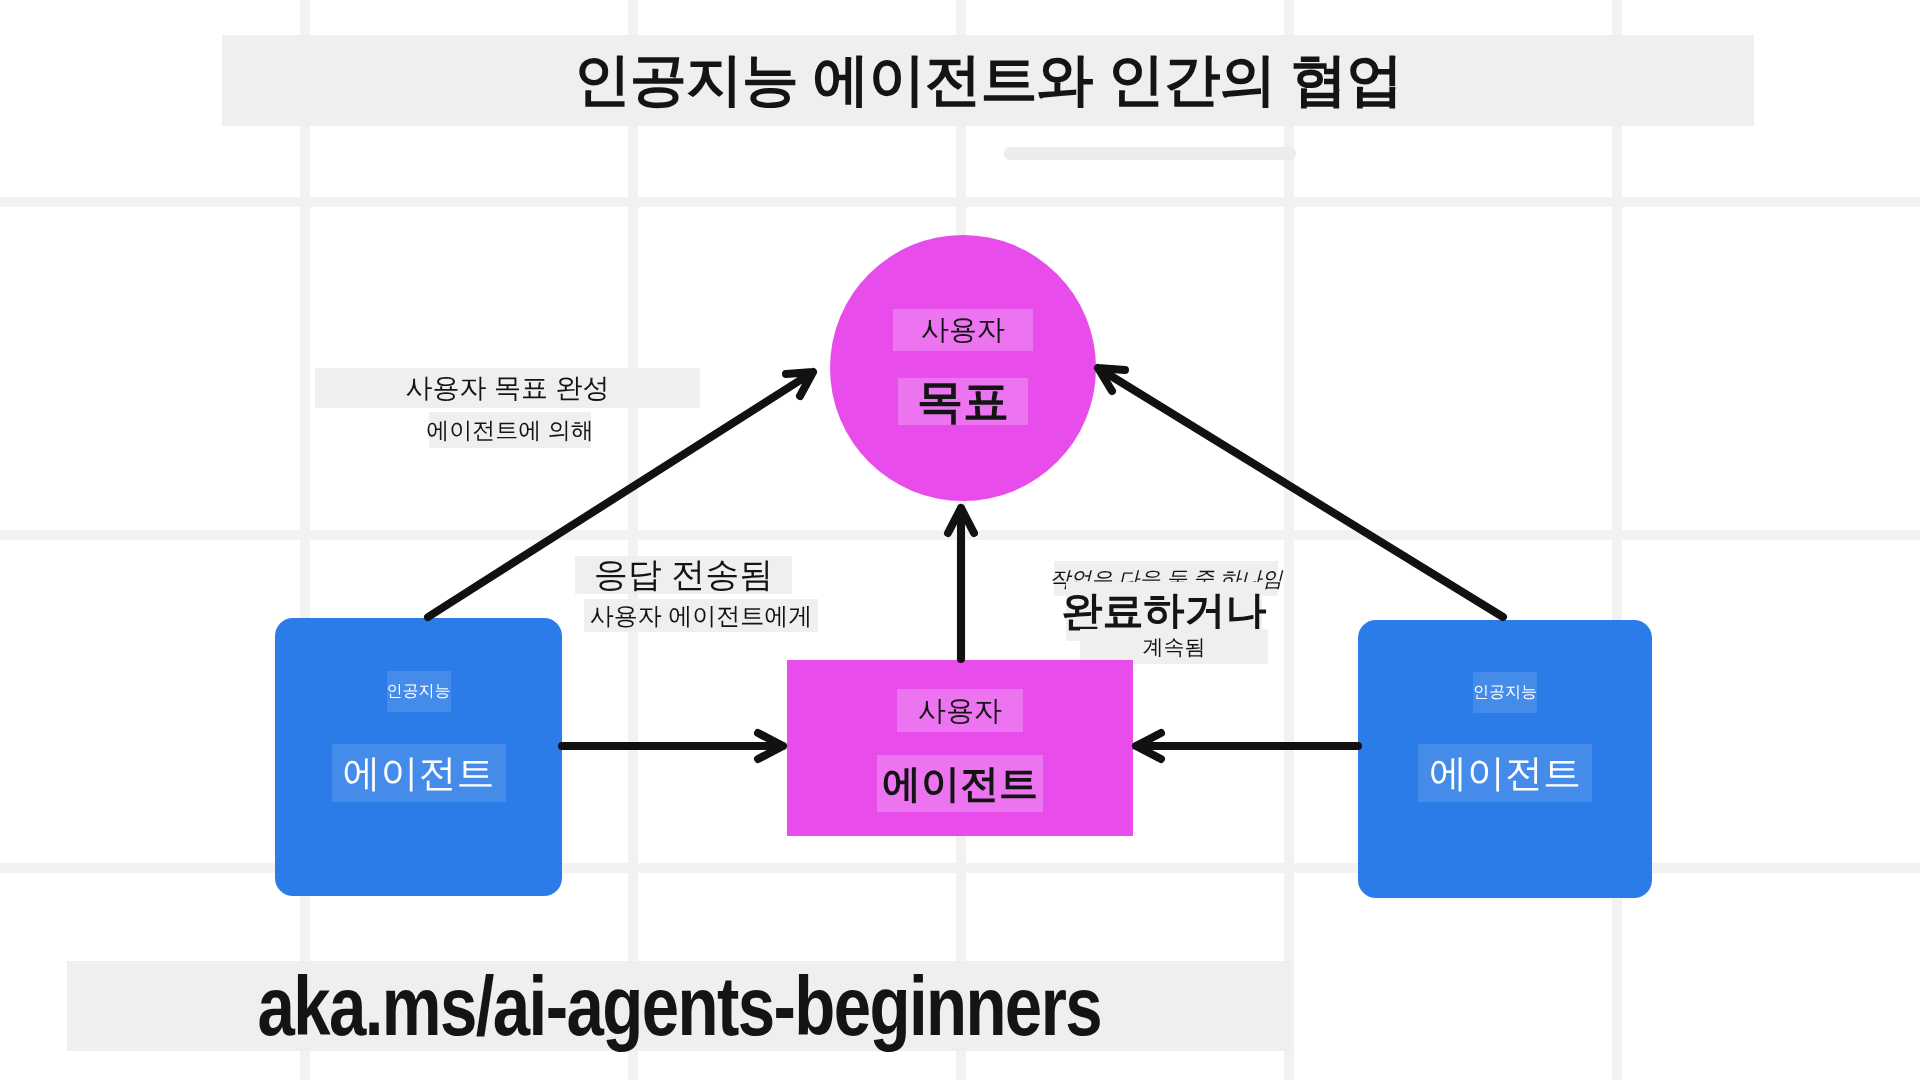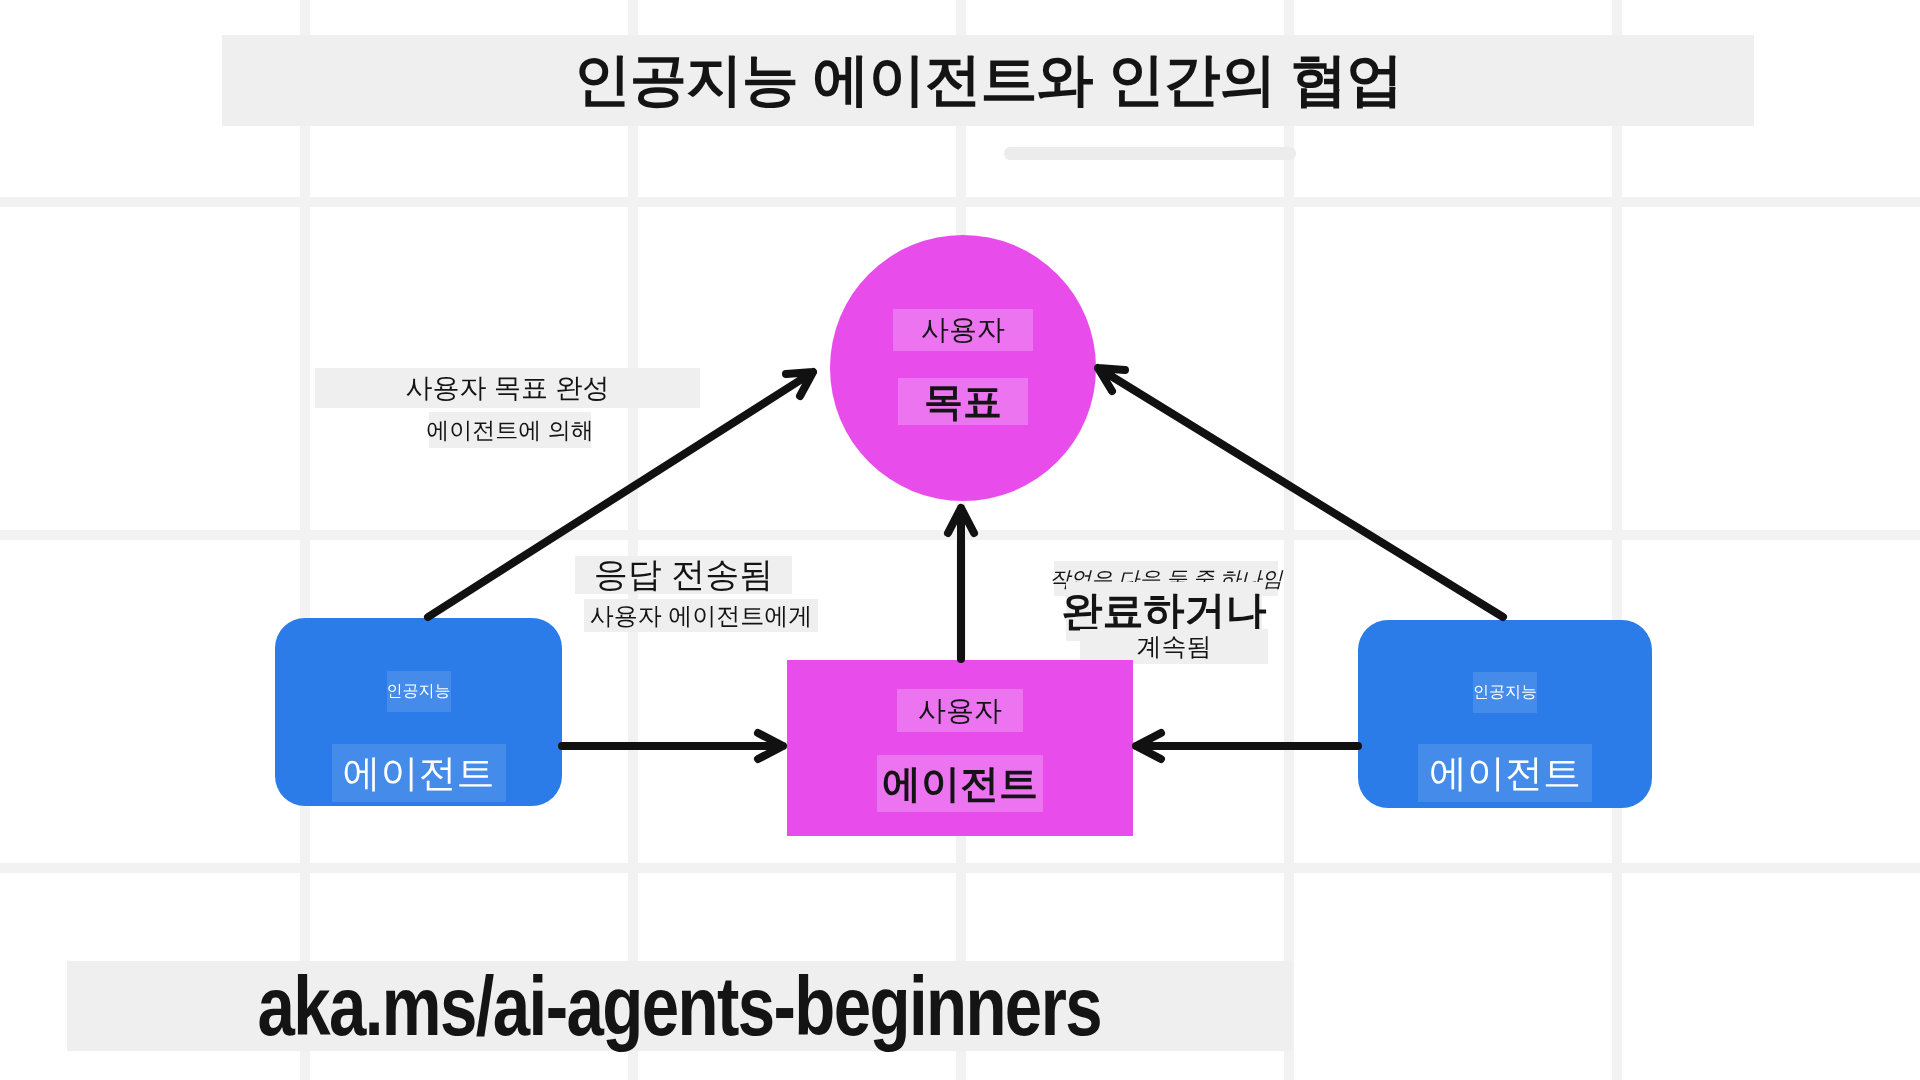--- a/index.html
+++ b/index.html
@@ -28,36 +28,36 @@
   .title-artifact{position:absolute;left:1004px;top:147px;width:292px;height:13px;background:#ECECEC;border-radius:6px;}
 
   
   .lbl{position:absolute;background:var(--band);display:flex;align-items:center;justify-content:center;white-space:nowrap;font-weight:500;}
   .lbl-left-1{left:315px;top:368px;width:385px;height:40px;font-size:27px;}
   .lbl-left-2{left:429px;top:412px;width:162px;height:36px;font-size:23px;}
   .lbl-mid-1{left:575px;top:556px;width:217px;height:38px;font-size:34px;}
   .lbl-mid-2{left:584px;top:599px;width:234px;height:33px;font-size:24px;}
   .lbl-right-1{left:1054px;top:561px;width:224px;height:35px;font-size:21px;font-style:italic;}
   .lbl-right-2{left:1066px;top:582px;width:196px;height:59px;font-size:41px;font-weight:600;}
-  .lbl-right-3{left:1080px;top:629px;width:188px;height:35px;font-size:25px;}
+  .lbl-right-3{left:1080px;top:629px;width:188px;height:35px;font-size:21px;}
 
   
   .node{position:absolute;}
   .circle{left:830px;top:235px;width:266px;height:266px;border-radius:50%;background:var(--magenta);}
   .midrect{left:787px;top:660px;width:346px;height:176px;background:var(--magenta);}
-  .bluebox{width:287px;height:188px;border-radius:30px;background:var(--blue);}
+  .bluebox{width:287px;height:278px;border-radius:18px;background:var(--blue);}
   .bluebox.left{left:275px;top:618px;}
   .bluebox.right{left:1358px;top:620px;width:294px;}
 
   .patch{position:absolute;left:50%;transform:translateX(-50%);display:flex;align-items:center;justify-content:center;white-space:nowrap;}
   .patch.pink{background:rgba(255,255,255,0.22);}
   .patch.bluelite{background:rgba(255,255,255,0.12);}
 
   .circle .p1{top:74px;width:140px;height:42px;font-size:28px;font-weight:500;}
-  .circle .p2{top:143px;width:130px;height:47px;font-size:39px;font-weight:600;}
+  .circle .p2{top:143px;width:130px;height:47px;font-size:46px;font-weight:600;}
   .midrect .p1{top:29px;width:126px;height:43px;font-size:28px;font-weight:500;}
   .midrect .p2{top:95px;width:166px;height:57px;font-size:39px;font-weight:600;}
   .bluebox .p1{top:53px;width:64px;height:41px;font-size:16px;font-weight:500;color:#fff;}
   .bluebox .p2{top:126px;width:174px;height:58px;font-size:38px;font-weight:500;color:#fff;}
   .bluebox.right .p1{top:52px;}
   .bluebox.right .p2{top:124px;}
 
   
   svg.arrows{position:absolute;left:0;top:0;width:1920px;height:1080px;pointer-events:none;}
   svg.arrows path{fill:none;stroke:var(--arrow);stroke-width:8;stroke-linecap:round;stroke-linejoin:round;}

